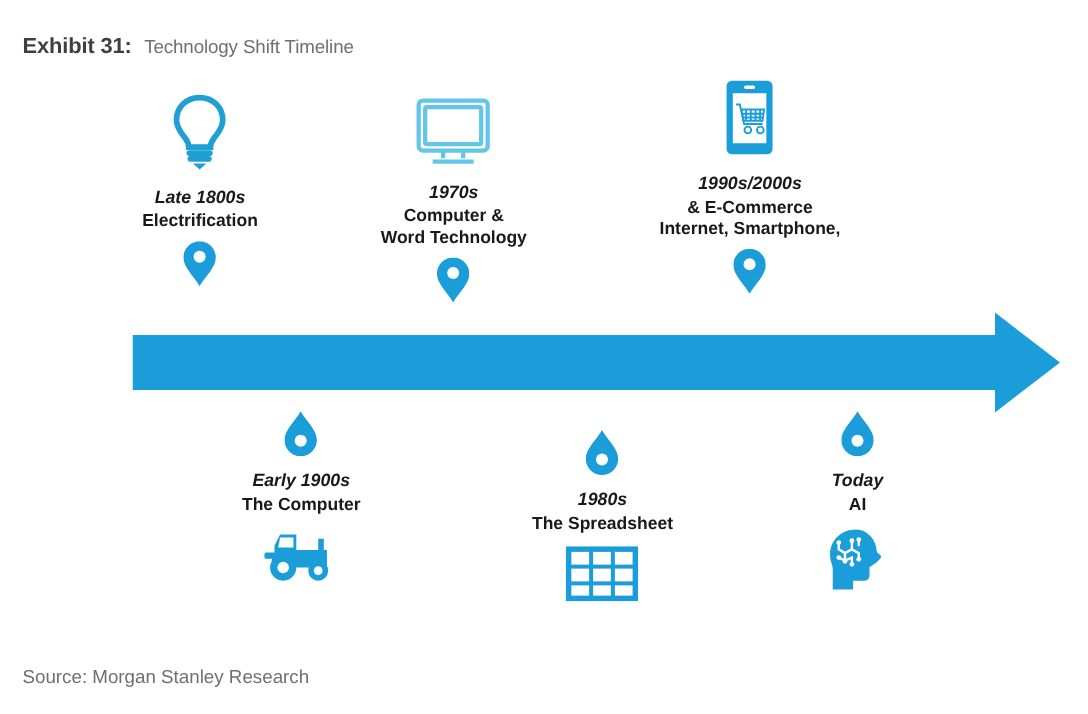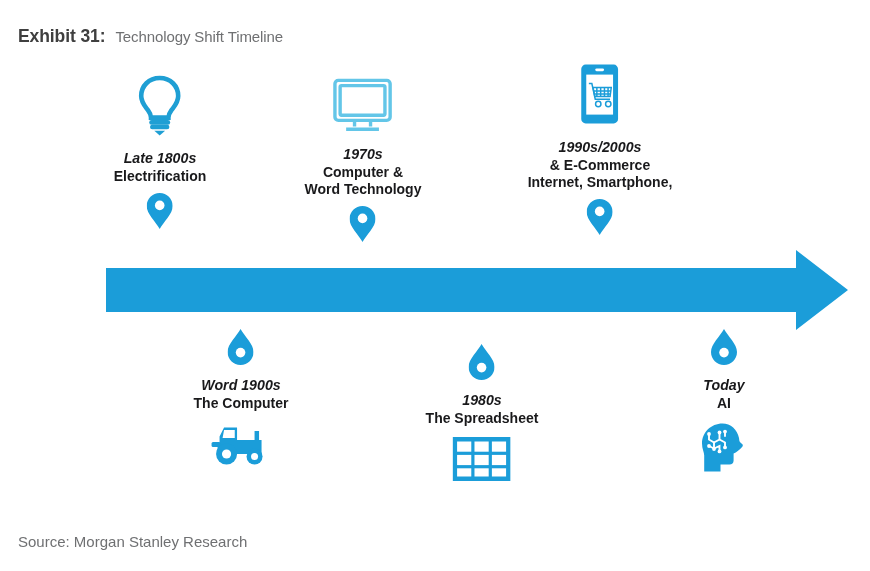--- a/index.html
+++ b/index.html
@@ -169,21 +169,21 @@
   </div>
 
   <div class="milestone below" style="left:241px; top:329px;">
     <span class="marker">
       <svg width="26" height="36" viewBox="0 0 26 36">
         <path d="M13 36 C5.8 36 0 30.2 0 23 C0 15 9 7.4 13 0 C17 7.4 26 15 26 23 C26 30.2 20.2 36 13 36 Z" fill="#1b9dd9"></path>
         <circle cx="13" cy="23.6" r="4.8" fill="#ffffff"></circle>
       </svg>
     </span>
     <div class="gap-marker-era"></div>
-    <span class="m-era">Word 1900s</span>
+    <span class="m-era">Early 1900s</span>
     <div class="gap-era-name"></div>
     <span class="m-name">The Computer</span>
     <div class="gap-name-icon"></div>
     <span class="icon-top">
       <svg width="62" height="44" viewBox="0 0 62 44">
         <g fill="#1b9dd9">
           <path d="M10 20.5 L10 14.5 L14.5 5.5 L27.5 5.5 L27.5 18 L45 18 L45 9 L49.5 9 L49.5 18 L52 18 L52 32 L8 32 L8 22 Z"></path>
           <rect x="2" y="20" width="9" height="5" rx="1.5"></rect>
         </g>
         <g fill="#1b9dd9">
@@ -222,21 +222,21 @@
           <rect x="21.9" y="17.9" width="14.2" height="10.2"></rect>
           <rect x="39.3" y="17.9" width="14.2" height="10.2"></rect>
           <rect x="4.5" y="31.3" width="14.2" height="8.2"></rect>
           <rect x="21.9" y="31.3" width="14.2" height="8.2"></rect>
           <rect x="39.3" y="31.3" width="14.2" height="8.2"></rect>
         </g>
       </svg>
     </span>
   </div>
 
-  <div class="milestone below" style="left:686px; top:329px;margin-left:38px;">
+  <div class="milestone below" style="left:686px; top:329px;">
     <span class="marker">
       <svg width="26" height="36" viewBox="0 0 26 36">
         <path d="M13 36 C5.8 36 0 30.2 0 23 C0 15 9 7.4 13 0 C17 7.4 26 15 26 23 C26 30.2 20.2 36 13 36 Z" fill="#1b9dd9"></path>
         <circle cx="13" cy="23.6" r="4.8" fill="#ffffff"></circle>
       </svg>
     </span>
     <div class="gap-marker-era"></div>
     <span class="m-era">Today</span>
     <div class="gap-era-name"></div>
     <span class="m-name">AI</span>

